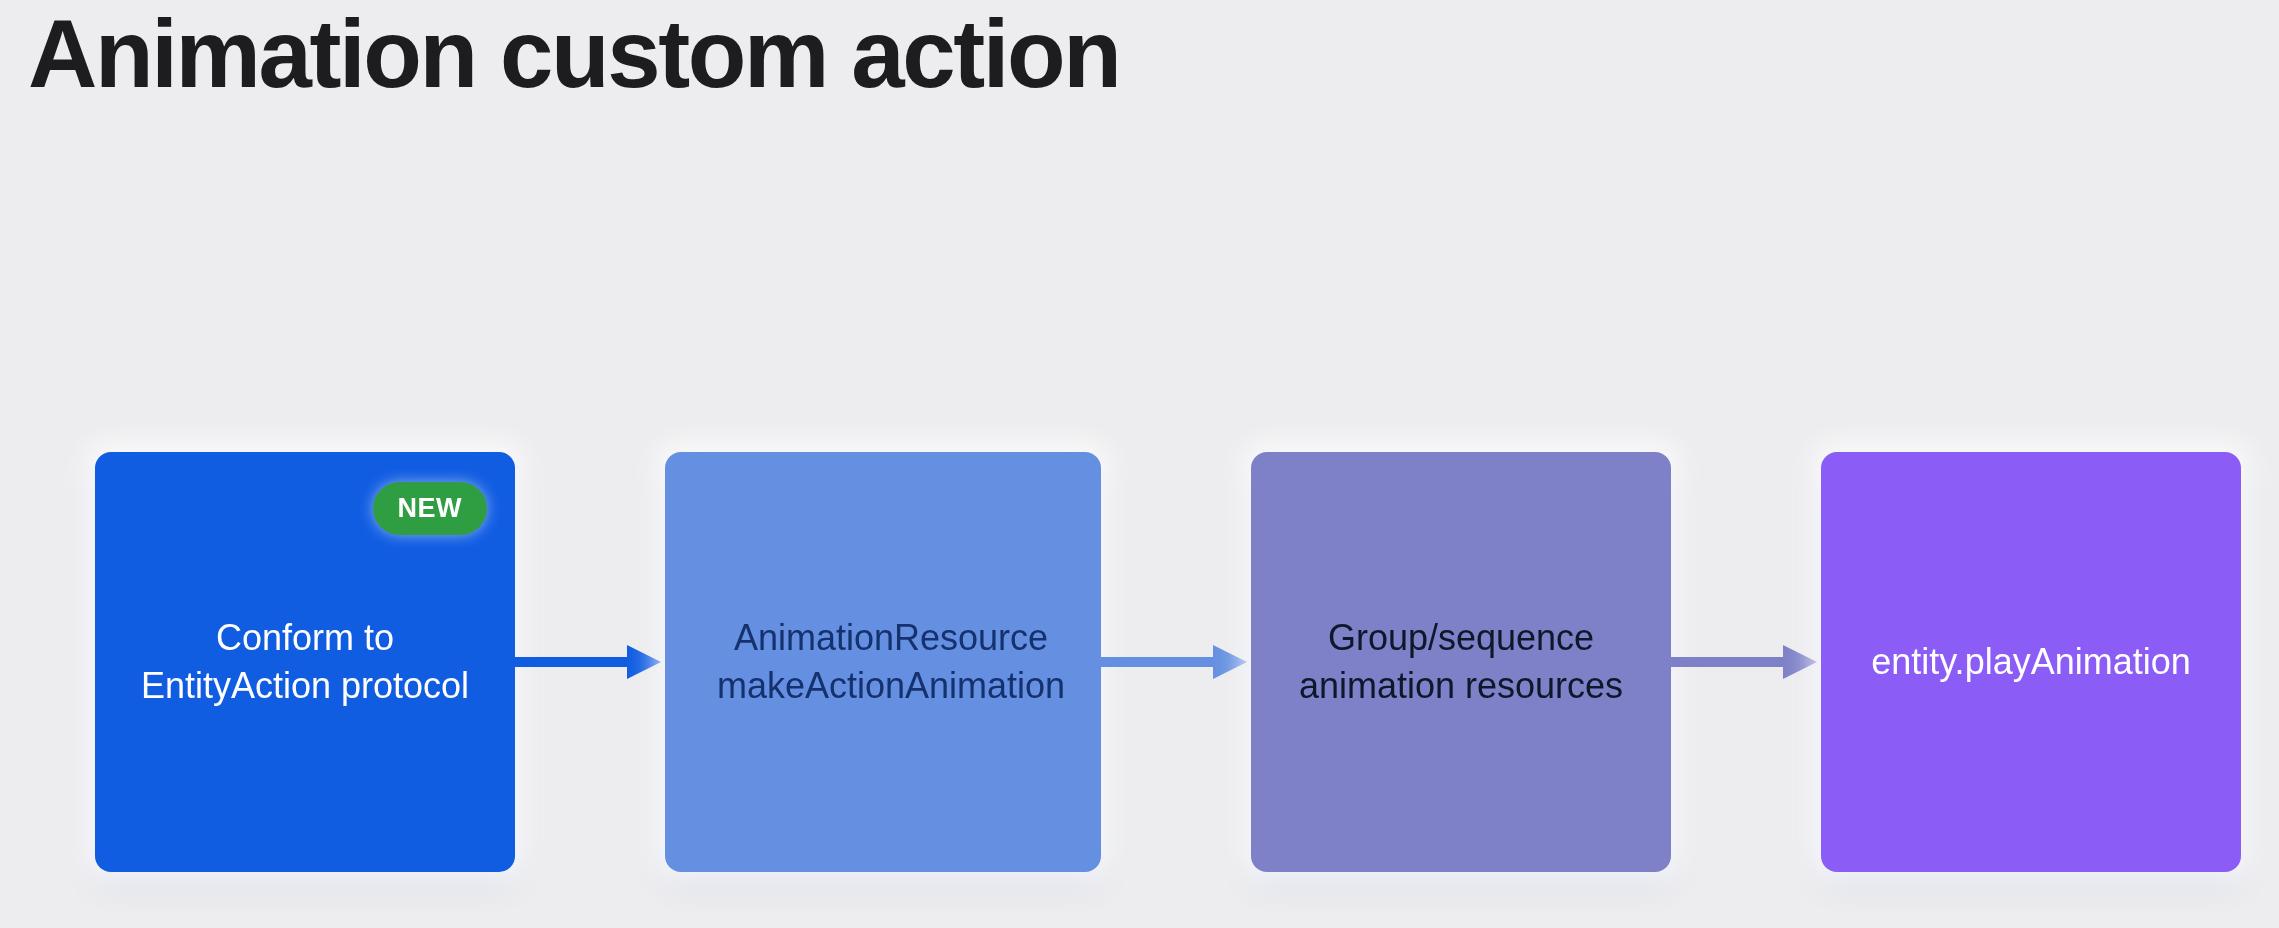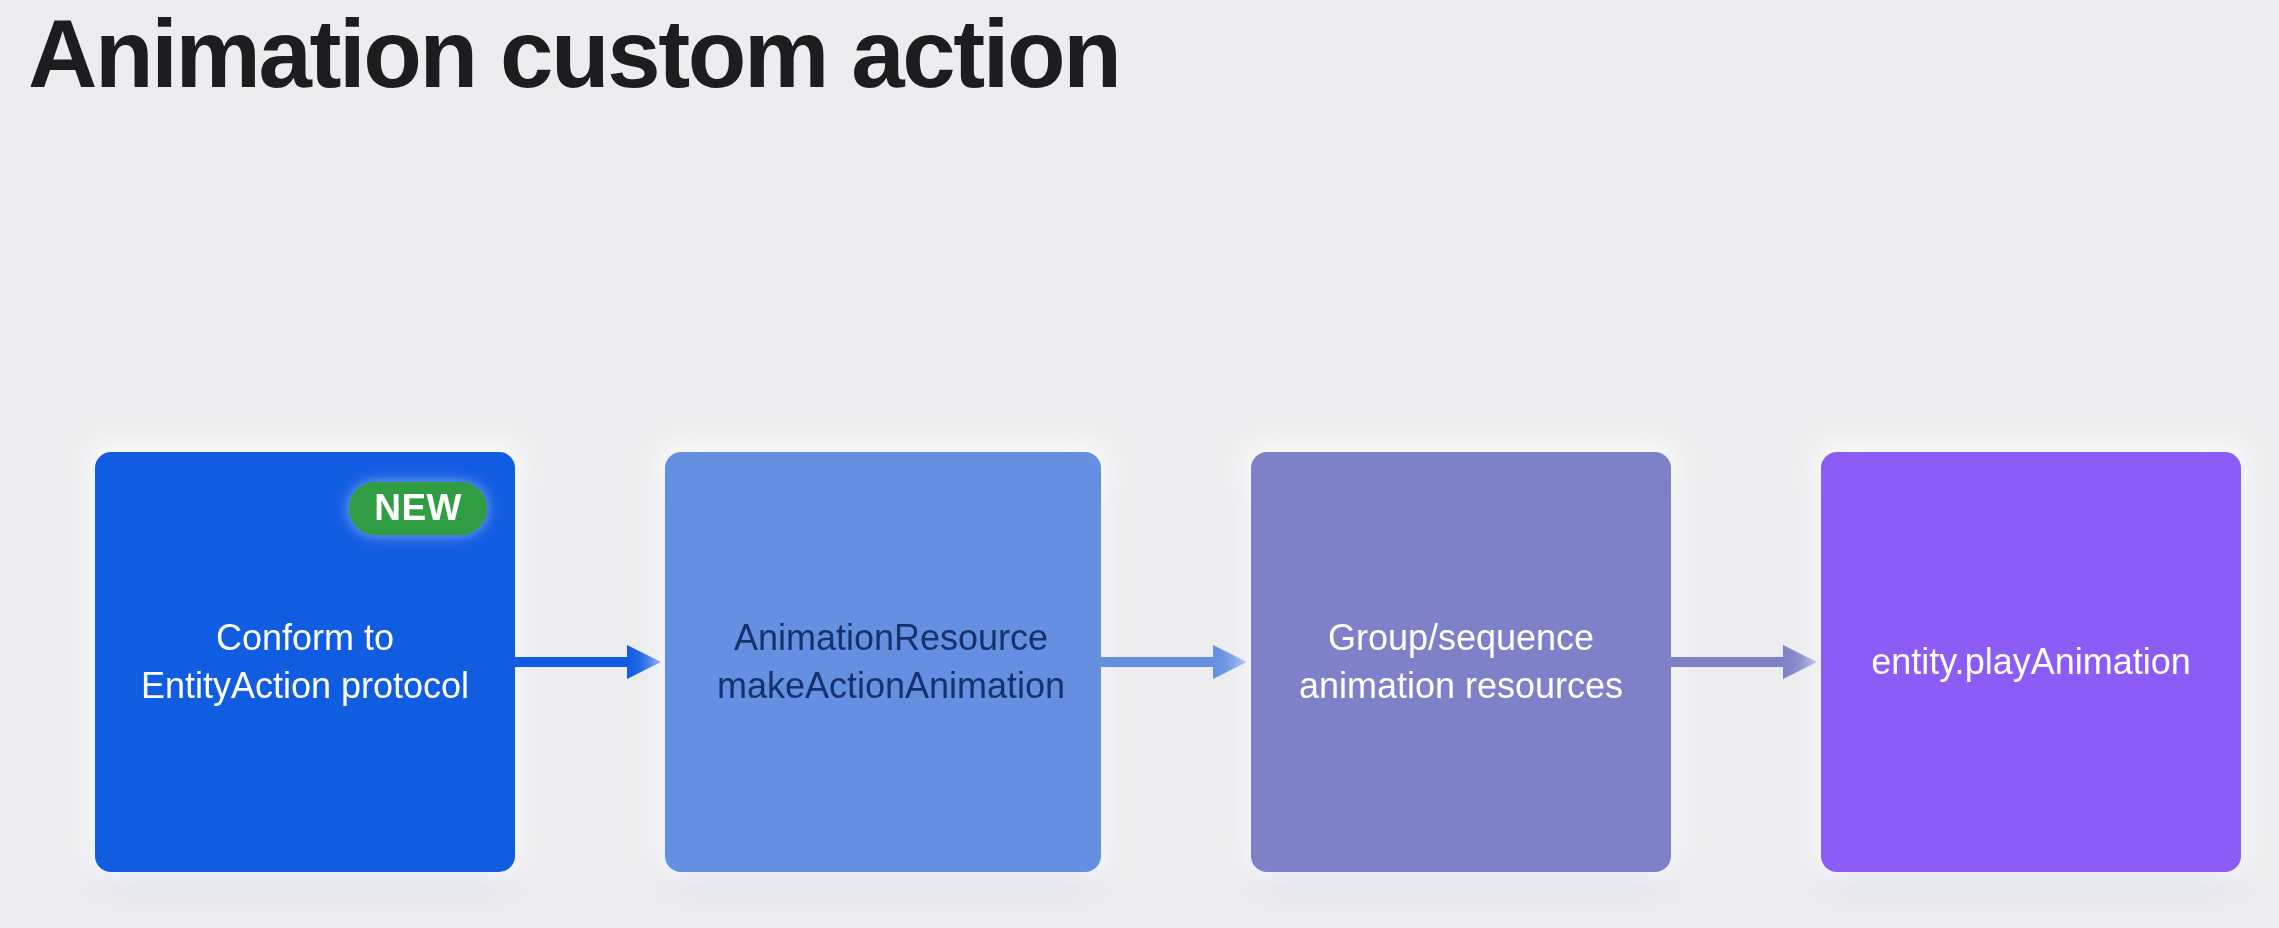--- a/index.html
+++ b/index.html
@@ -43,32 +43,32 @@
     align-items: center;
     justify-content: center;
     text-align: center;
     font-size: 36px;
     line-height: 1.32;
     box-shadow: 0 0 26px 10px rgba(255,255,255,0.8), 0 14px 30px -4px rgba(96,110,190,0.25);
   }
   .node .node-label { padding: 0 8px; }
   .n1 { background: #115de2; color: #ffffff; }
   .n2 { background: #6590e2; color: #15316e; padding-left: 16px; }
-  .n3 { background: #7f81c8; color: #ffffff; }
+  .n3 { background: #7f81c8; color: #0f172a; }
   .n4 { background: #8b5cf6; color: #ffffff; }
   .badge {
     position: absolute;
     top: 30px;
     right: 28px;
     height: 53px;
     padding: 0 25px;
     border-radius: 27px;
     background: #2f9e43;
     color: #ffffff;
-    font-size: 37px;
+    font-size: 27px;
     font-weight: 700;
     letter-spacing: 0.5px;
     display: flex;
     align-items: center;
     box-shadow: 0 0 14px rgba(255,255,255,0.5);
   }
   .connector {
     position: relative;
     flex: none;
     width: 150px;

